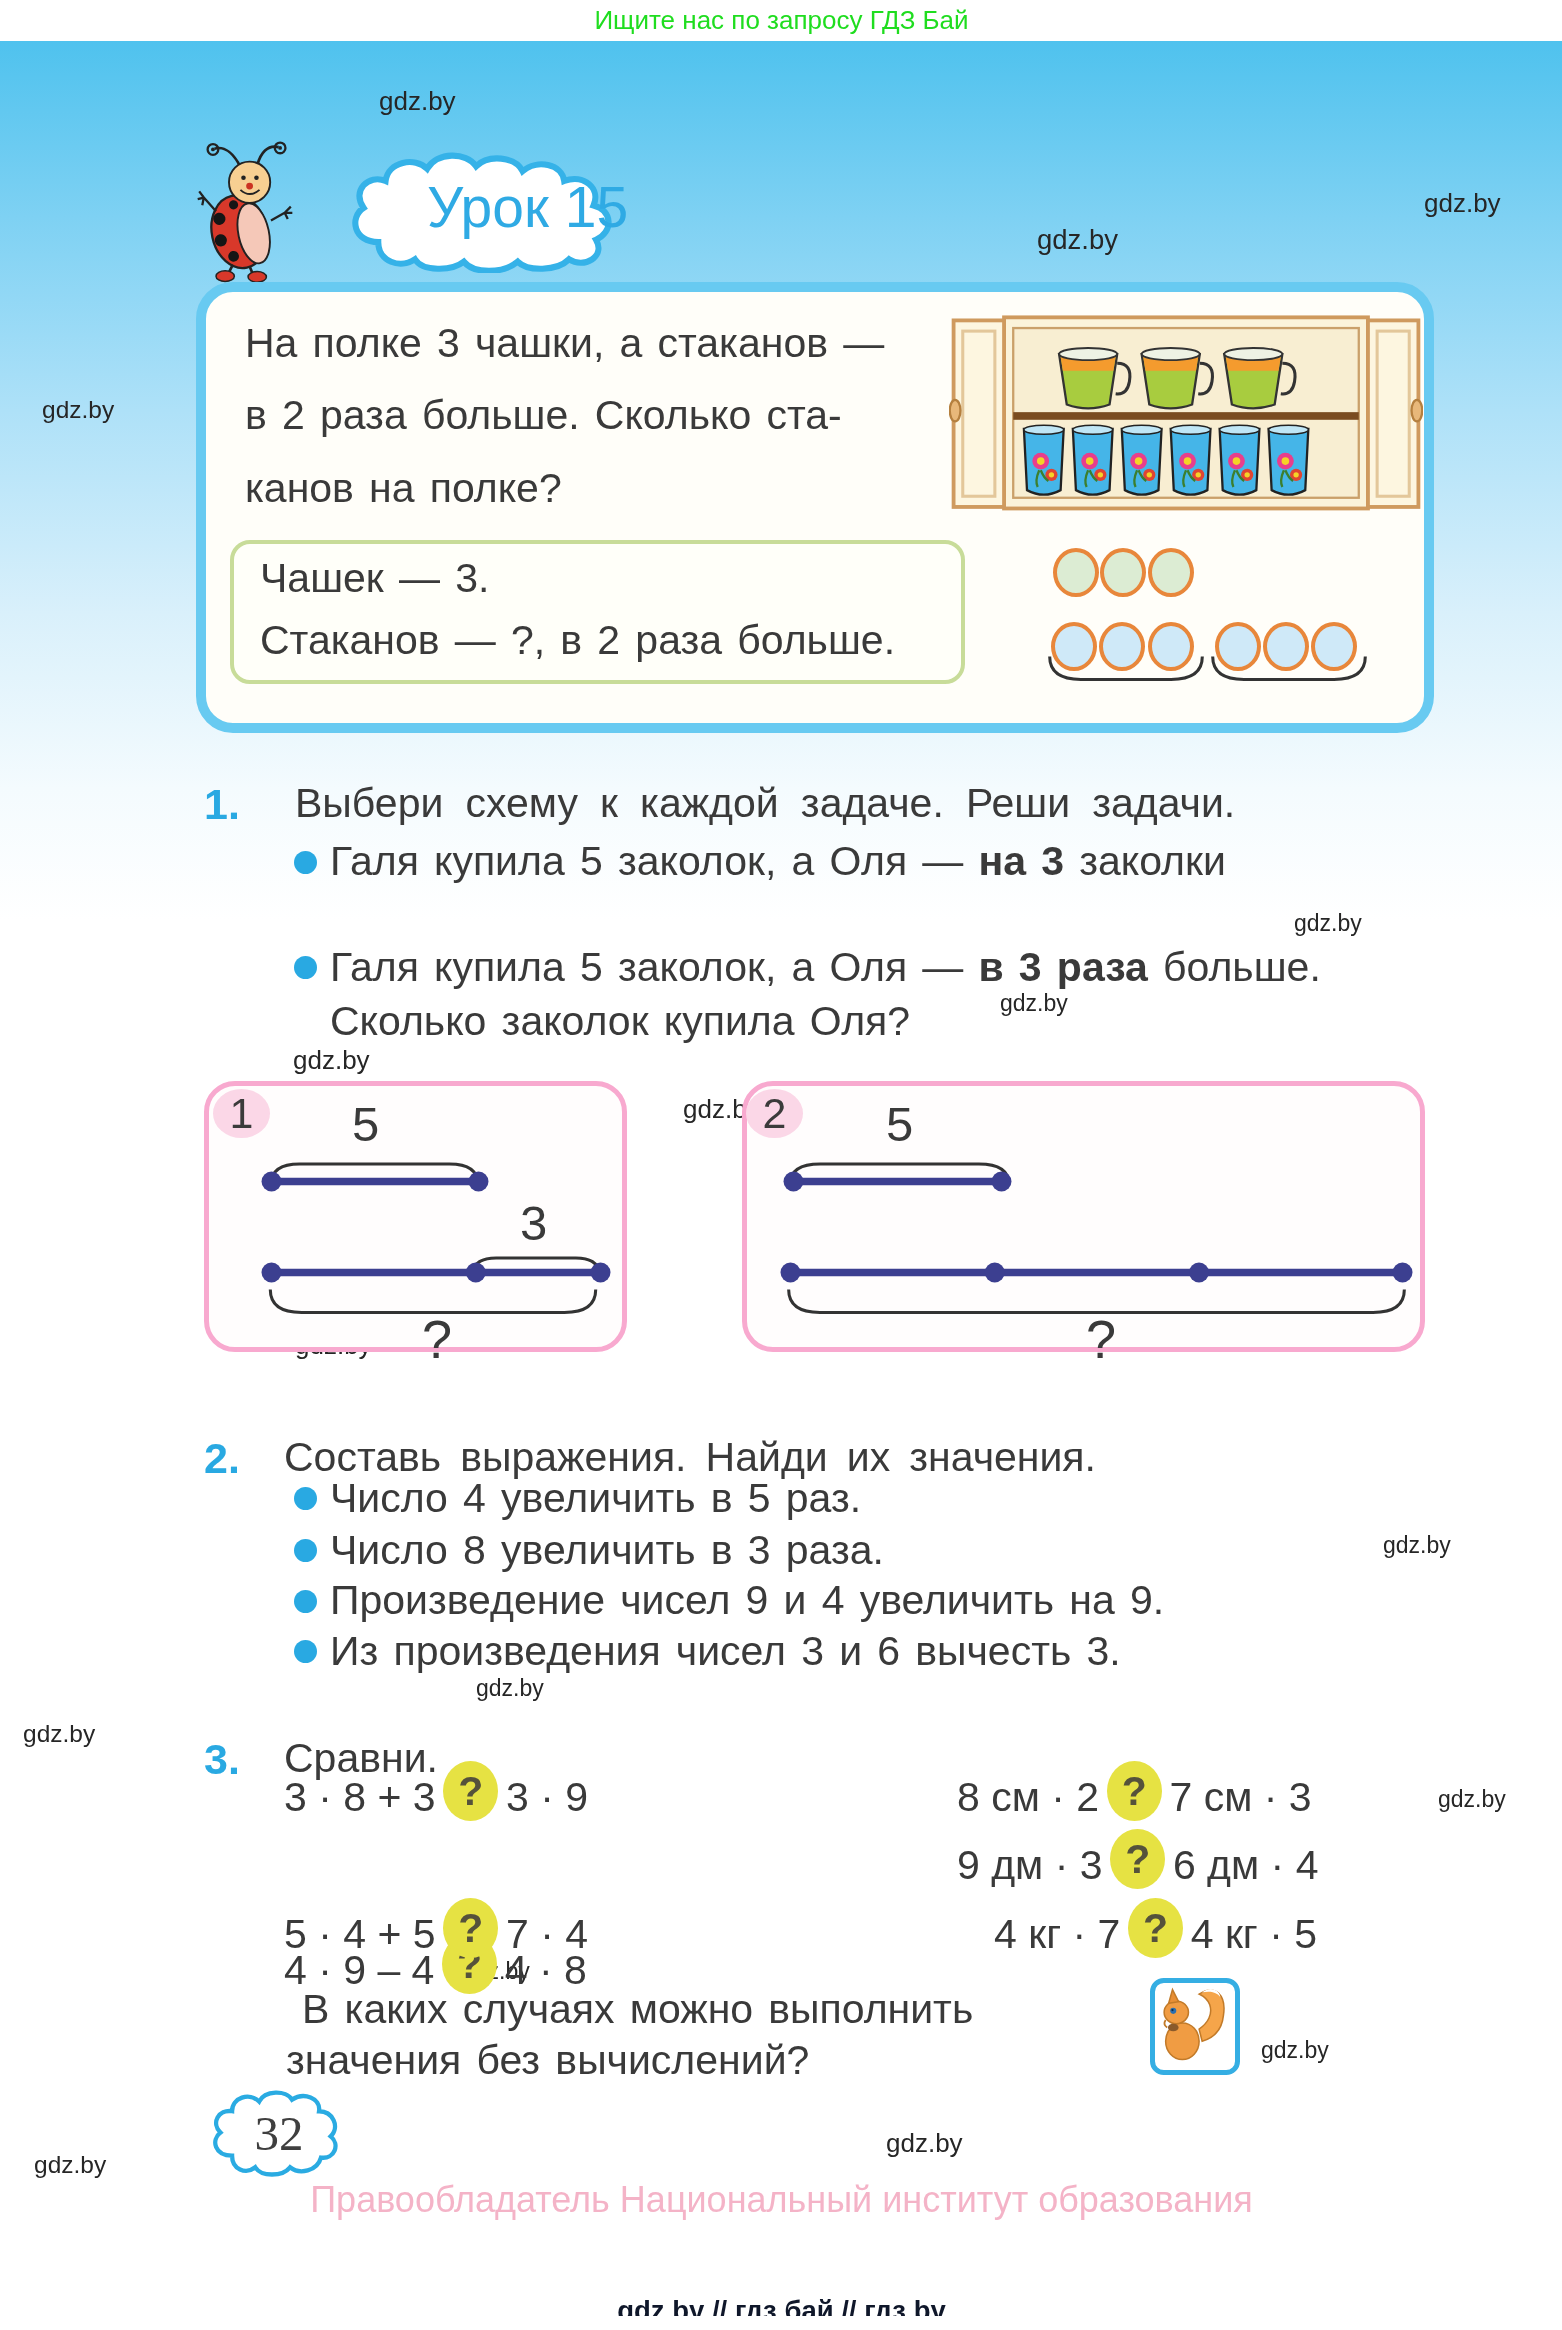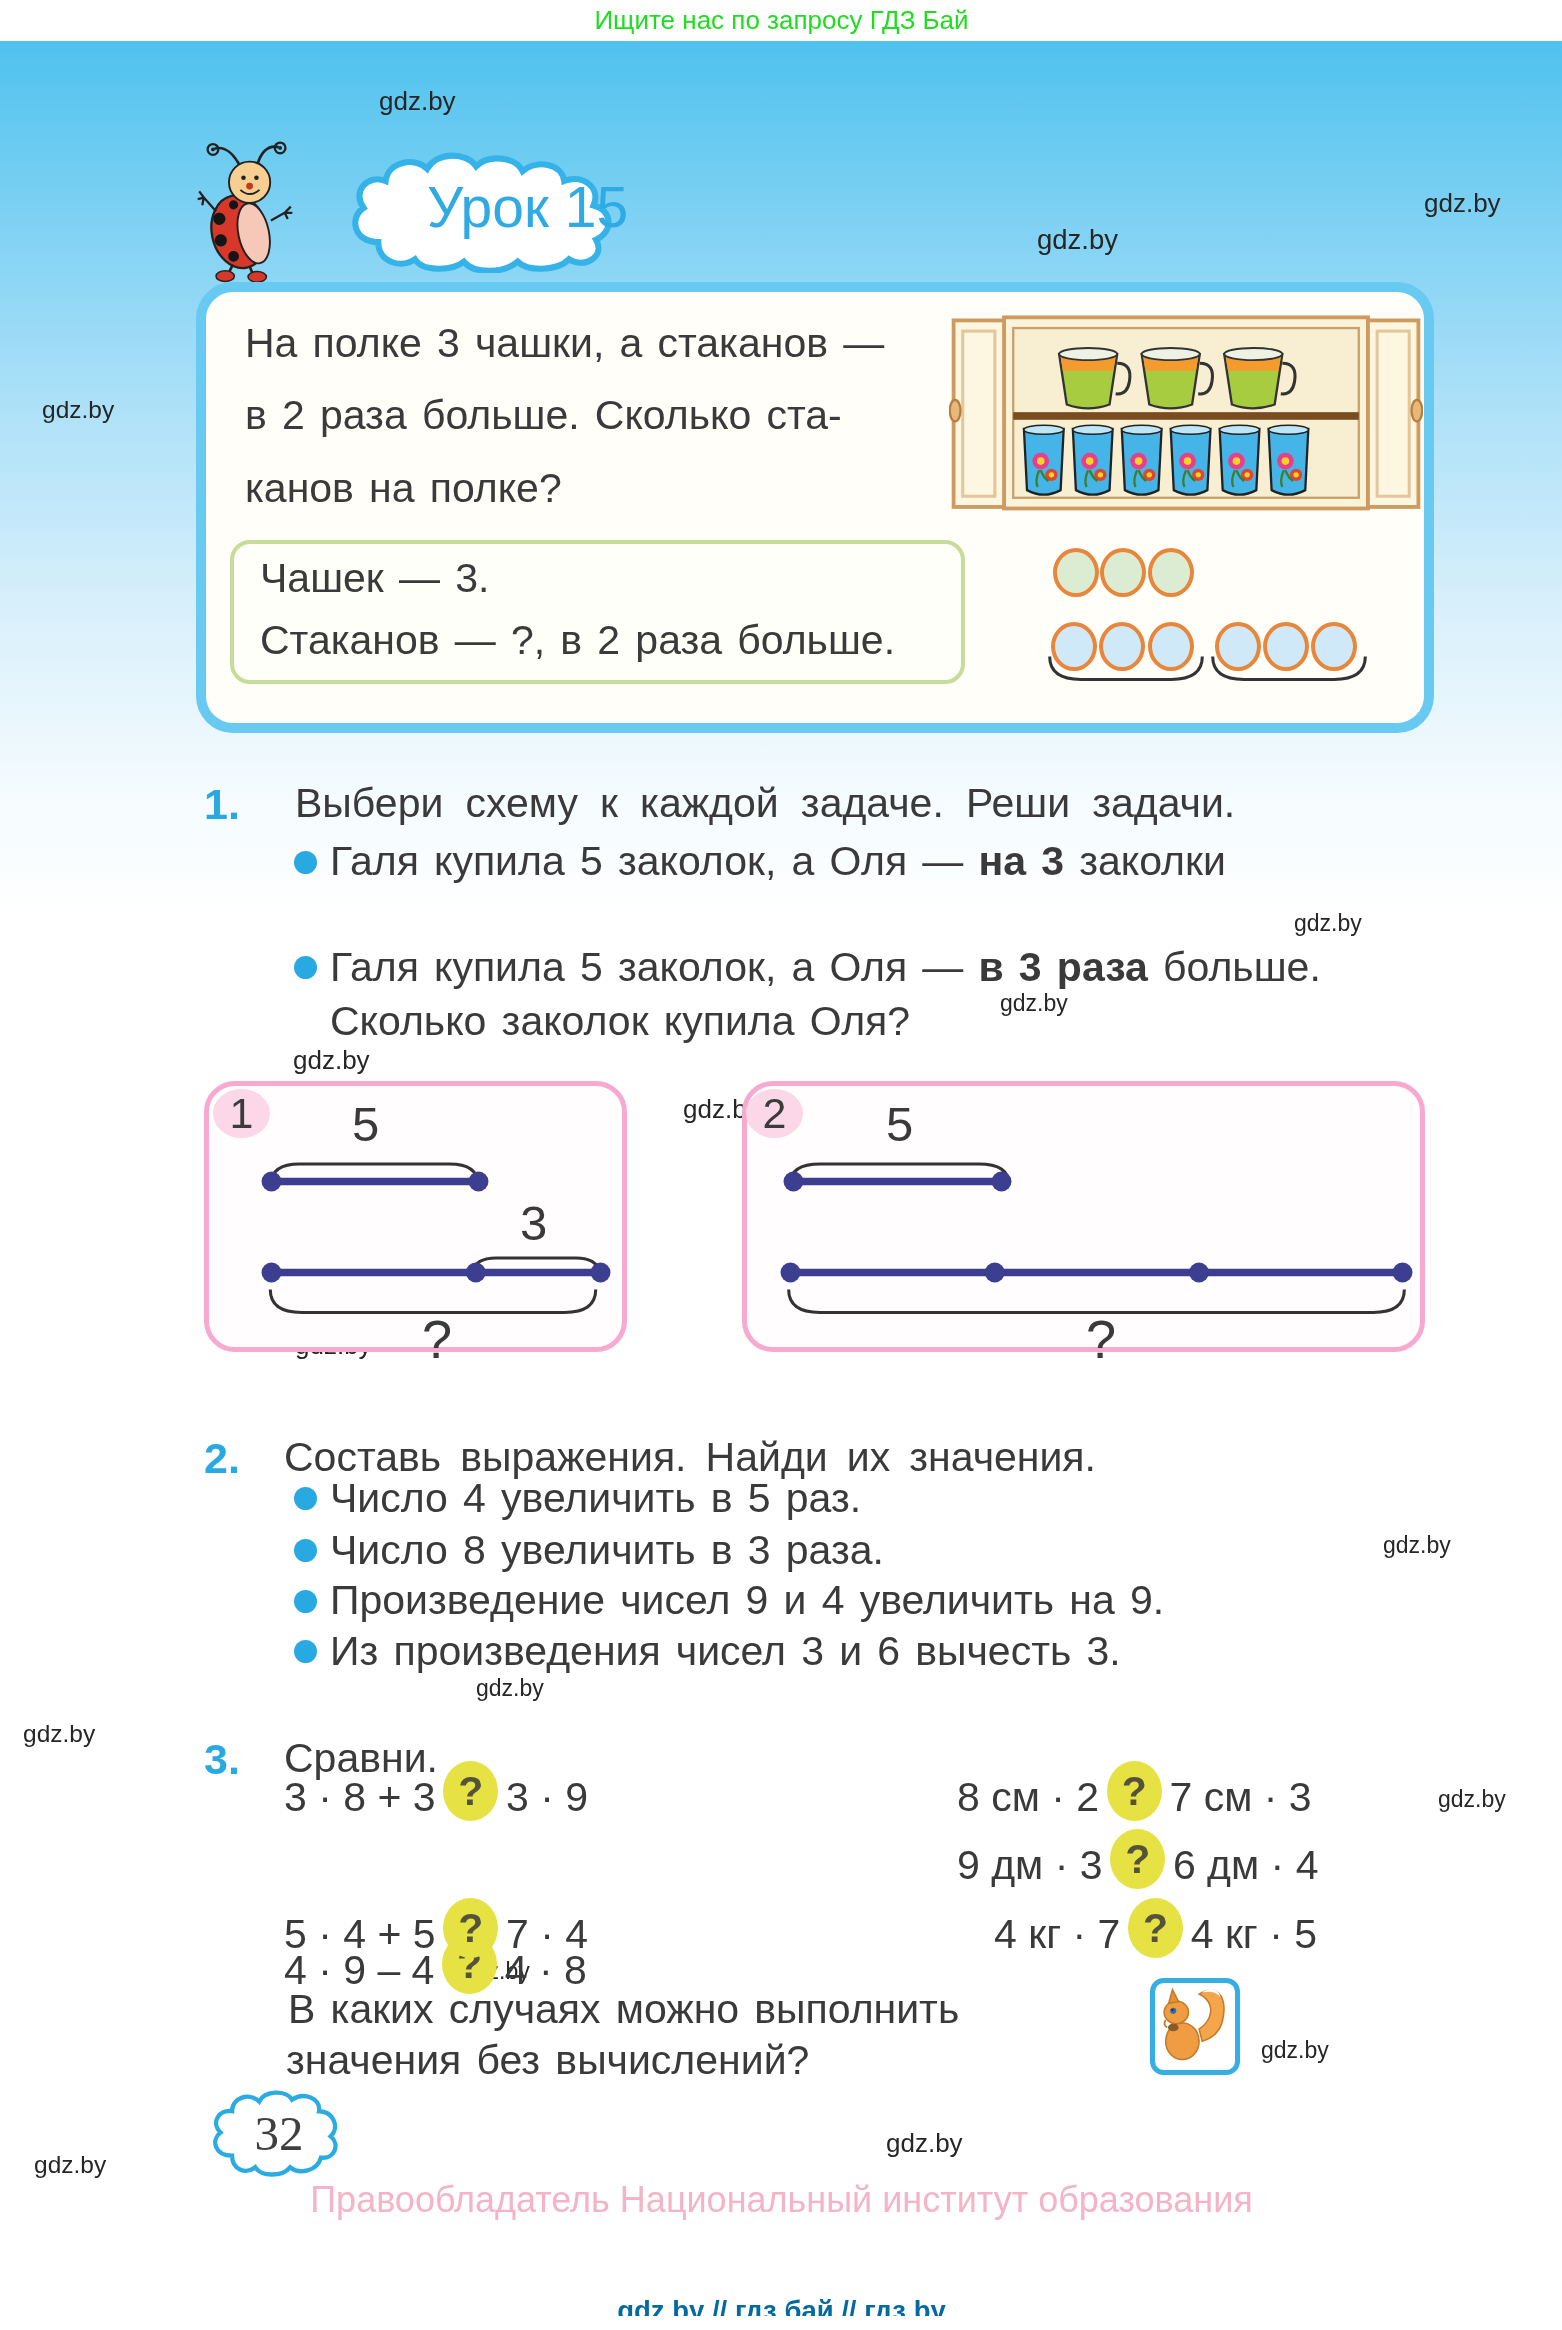--- a/index.html
+++ b/index.html
@@ -30,21 +30,21 @@
   .qchip{display:inline-block;width:55px;height:60px;border-radius:50%;background:#e6e243;
          text-align:center;vertical-align:middle;margin:0 7.7px;}
   .qchip i{font-style:normal;font-weight:bold;font-size:41px;color:#55523b;line-height:60px;}
   .cmp{position:absolute;height:61px;display:flex;align-items:flex-end;font-size:41px;
        color:#3a3a3a;white-space:nowrap;}
   .squirrelbox{position:absolute;left:1150px;top:1978px;width:80px;height:87px;background:#fff;
                border:5.4px solid #35aee3;border-radius:13.8px;}
   .footer-pink{position:absolute;left:0;top:2179px;width:100%;text-align:center;
                font-size:36px;color:#f4b3c7;}
   .footer-links{position:absolute;left:0;top:2295px;width:100%;text-align:center;
-                font-size:27.5px;color:#0369a1;font-weight:bold;}
+                font-size:27.5px;color:#0f172a;font-weight:bold;}
   .cloud32-label{position:absolute;left:208px;top:2105px;width:142px;text-align:center;
                  font-size:49px;color:#3f3f3f;font-family:Liberation Serif, serif;}
   .lesson-label{position:absolute;left:344px;top:174px;width:367px;text-align:center;
                 font-size:57px;color:#2faae4;}
   svg{position:absolute;}
 </style>
 </head>
 <body>
 
 <div id="page">
@@ -265,21 +265,21 @@
     <span>9 дм · 3</span>
       <span class="qchip"><i>?</i></span>
       <span>6 дм · 4</span>
   </div>
   <div class="cmp" style="left:994px;top:1897px">
     <span>4 кг · 7</span>
       <span class="qchip"><i>?</i></span>
       <span>4 кг · 5</span>
   </div>
 
-  <div class="txt" style="left:288px;top:1986px">В каких случаях можно выполнить</div>
+  <div class="txt" style="left:302px;top:1986px">В каких случаях можно выполнить</div>
   <div class="txt" style="left:286px;top:2037px">значения без вычислений?</div>
 
   <div class="squirrelbox"></div>
   <svg style="left:1155px;top:1983px" width="73" height="80" viewBox="0 0 96 104">
     <path d="M58,14 C80,0 94,16 90,42 C88,62 76,72 62,76 L58,60 C70,52 76,40 72,28 C68,18 62,16 58,14 Z" fill="#f5a54a" stroke="#c27a28" stroke-width="2"></path>
     <path d="M62,12 C70,4 84,6 86,18 C80,10 70,10 62,12 Z" fill="#fff"></path>
     <ellipse cx="36" cy="76" rx="22" ry="24" fill="#f09c43" stroke="#c27a28" stroke-width="2"></ellipse>
     <ellipse cx="28" cy="38" rx="16" ry="15" fill="#f09c43" stroke="#c27a28" stroke-width="2"></ellipse>
     <path d="M18,26 L23,8 L31,24 Z" fill="#e88f35" stroke="#c27a28" stroke-width="2"></path>
     <circle cx="24" cy="36" r="4" fill="#2a6fb0"></circle>

